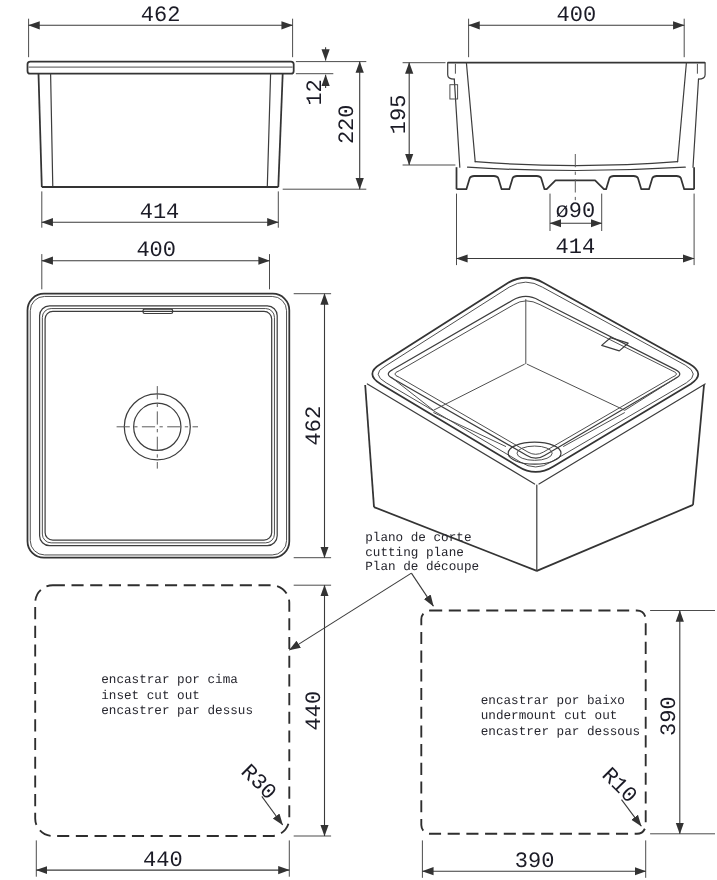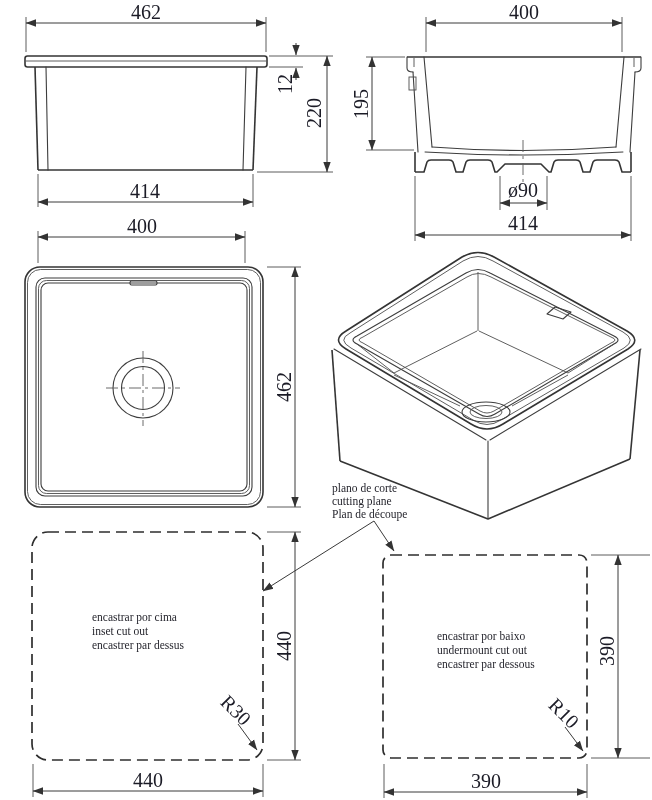--- a/index.html
+++ b/index.html
@@ -1,17 +1,17 @@
 <!DOCTYPE html>
 <html><head>
 <meta charset="utf-8">
 <style>
   html,body{margin:0;padding:0;background:#fff;}
   .sheet{position:relative;width:652px;height:800px;background:#ffffff;overflow:hidden;
-         font-family:Liberation Serif, serif;}
+         font-family:Liberation Mono, monospace;}
   svg{display:block;}
   .geo{stroke:#3d3d3d;stroke-width:1.1;fill:none;stroke-linejoin:round;stroke-linecap:round;}
   .geo-heavy{stroke:#343434;stroke-width:1.6;fill:none;stroke-linejoin:round;}
   .geo-thin{stroke:#4d4d4d;stroke-width:0.9;fill:none;}
   .ext{stroke:#4a4a4a;stroke-width:0.9;fill:none;}
   .dimline{stroke:#3a3a3a;stroke-width:1;fill:none;}
   .dash{stroke:#2e2e2e;stroke-width:1.7;fill:none;stroke-dasharray:11 6;stroke-linejoin:round;}
   .cline{stroke:#5a5a5a;stroke-width:0.9;fill:none;stroke-dasharray:12 4 3 4;}
   .dimtext{font-size:20px;fill:#1b1b26;}
   .lbltext{font-size:11.5px;fill:#26262e;}

